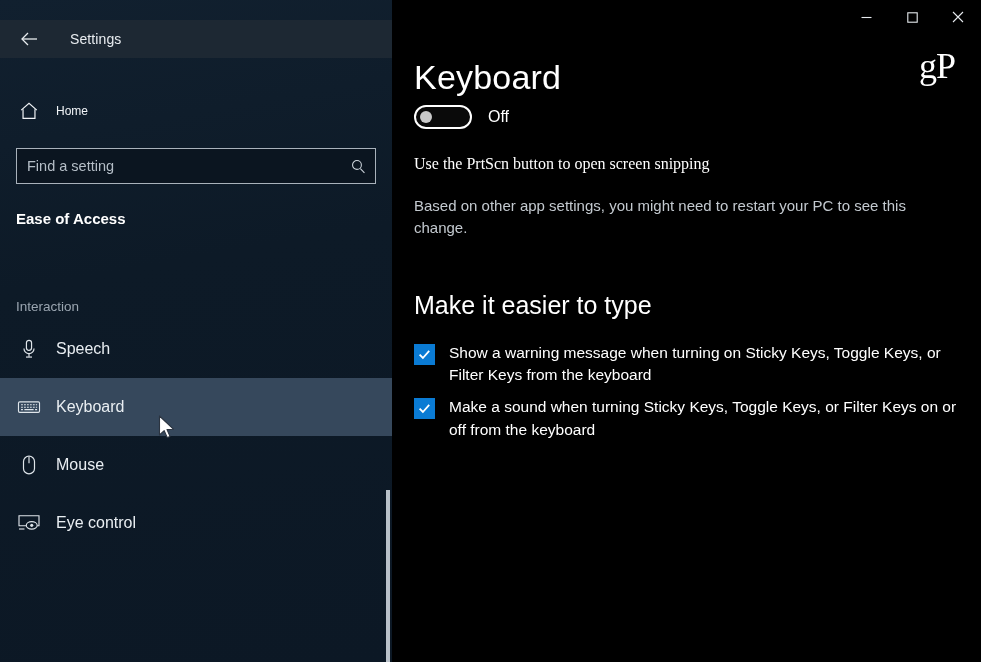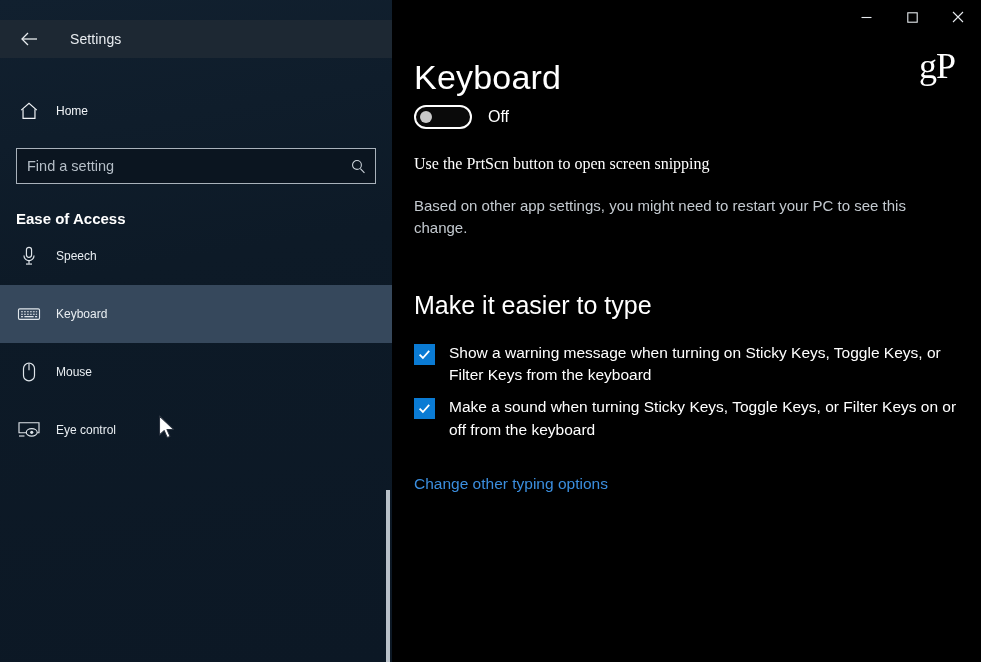--- a/index.html
+++ b/index.html
@@ -118,21 +118,21 @@
     color: #e9eef2;
     position: relative;
   }
   .nav-item .ico {
     width: 30px;
     display: flex;
     align-items: center;
     justify-content: center;
     color: #dfe5ea;
   }
-  .nav-item .lbl { font-size: 12px; margin-left: 12px; }
+  .nav-item .lbl { font-size: 16px; margin-left: 12px; }
   .nav-item.selected {
     background: #36485c;
   }
 
   .sb-track {
     position: absolute;
     left: 385px;
     top: 486px;
     width: 6px;
     height: 176px;
@@ -317,20 +317,21 @@
       <span class="search-ico">
         <svg width="17" height="17" viewBox="0 0 20 20" fill="none" stroke="currentColor" stroke-width="1.25">
           <circle cx="8.2" cy="8.2" r="5.2"></circle>
           <path d="M12.2 12.6 L17 17.6"></path>
         </svg>
       </span>
     </div>
 
     <div class="section-title">Ease of Access</div>
 
+    <div class="group-title">Interaction</div>
 
     <div class="nav-item">
       <span class="ico">
         <svg width="20" height="22" viewBox="0 0 20 24" fill="none" stroke="currentColor" stroke-width="1.3">
           <rect x="7.2" y="2.5" width="5.6" height="11" rx="2.8"></rect>
           <path d="M4.5 11.5 a5.5 5.5 0 0 0 11 0"></path>
           <path d="M10 17 V20.5"></path>
           <path d="M6.7 20.8 H13.3"></path>
         </svg>
       </span>
@@ -435,17 +436,16 @@
           <span class="checkbox">
             <svg width="15" height="15" viewBox="0 0 15 15" fill="none" stroke="#ffffff" stroke-width="1.8">
               <path d="M2.6 7.6 L5.9 11 L12.2 3.9"></path>
             </svg>
           </span>
           <span class="check-text">Make a sound when turning Sticky Keys, Toggle Keys, or Filter Keys on or off from the keyboard</span>
         </div>
 
       </div>
 
-      <a class="link" href="#">Change other typing options</a>
 
     </div>
   </div>
 </div>
 
 </body></html>

